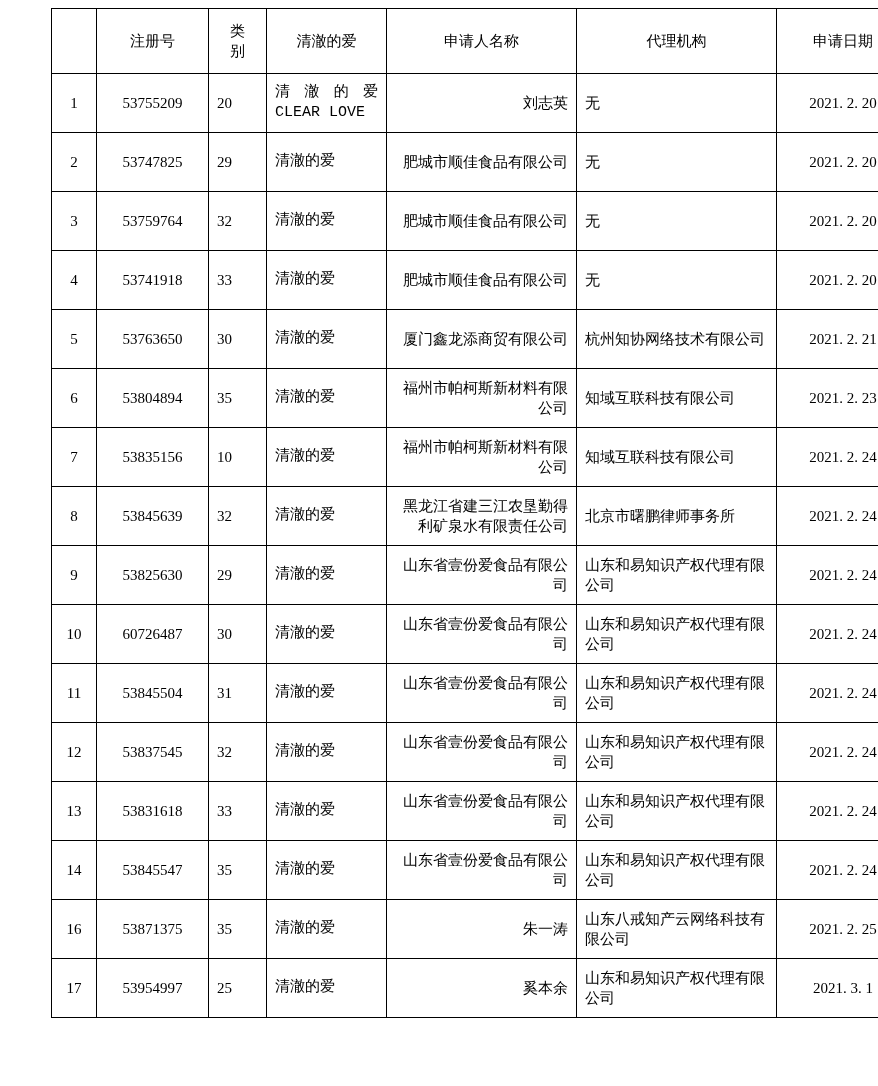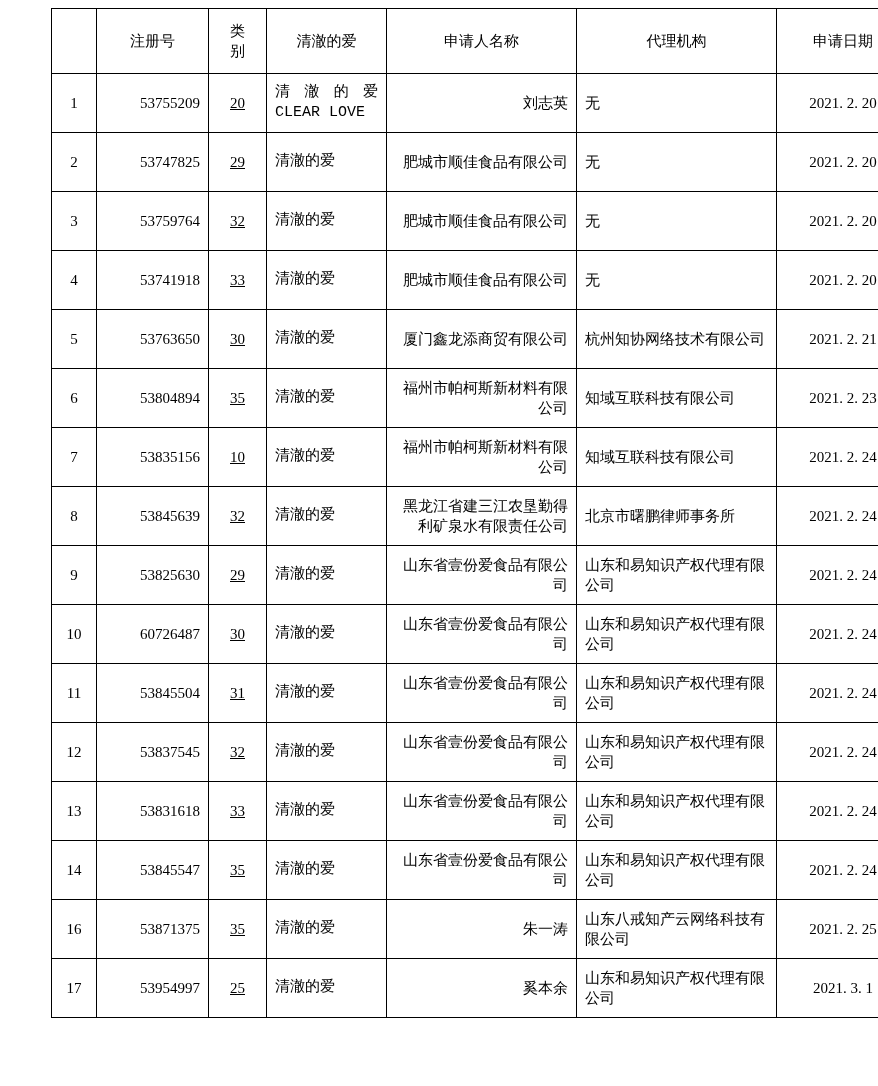--- a/index.html
+++ b/index.html
@@ -47,22 +47,22 @@
   thead td {
     text-align: center;
     font-size: 16px;
     height: 52px;
     padding: 4px 6px;
   }
   .hdr-cls {
     line-height: 1.15;
   }
   td.idx { text-align: center; }
-  td.reg { text-align: right; }
-  td.cls { text-align: center; text-decoration: underline; }
+  td.reg { text-align: center; }
+  td.cls { text-align: left; }
   td.name { text-align: left; font-family: Liberation Mono, monospace; }
   td.appl { text-align: right; }
   td.agent { text-align: left; }
   td.date { text-align: center; padding-left: 10px; }
   .row-tall td { height: 46px; }
   .justified {
     text-align: justify;
     text-align-last: justify;
   }
   .name-two-line {

